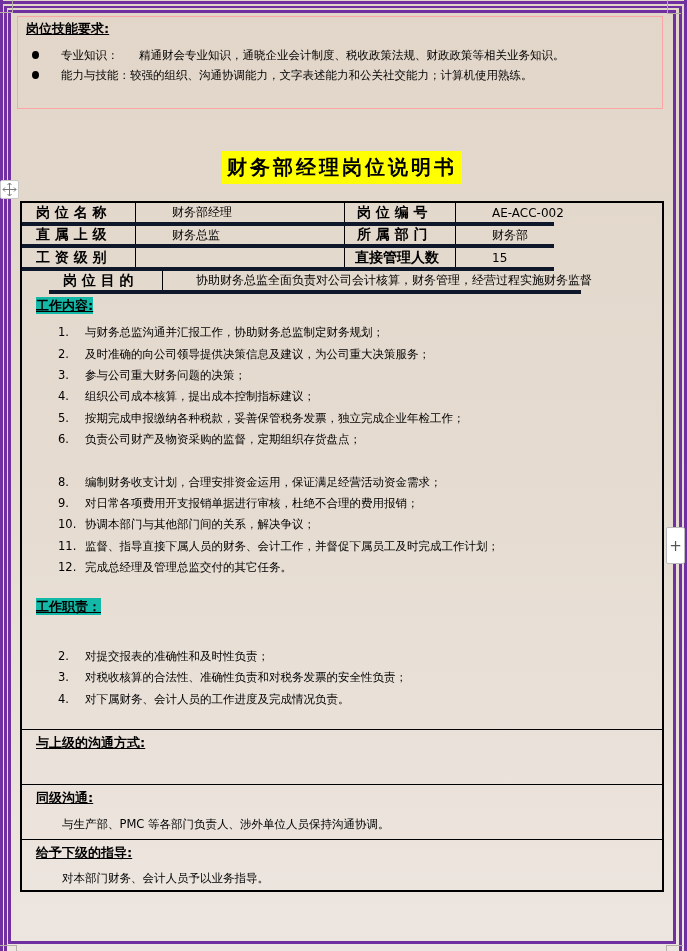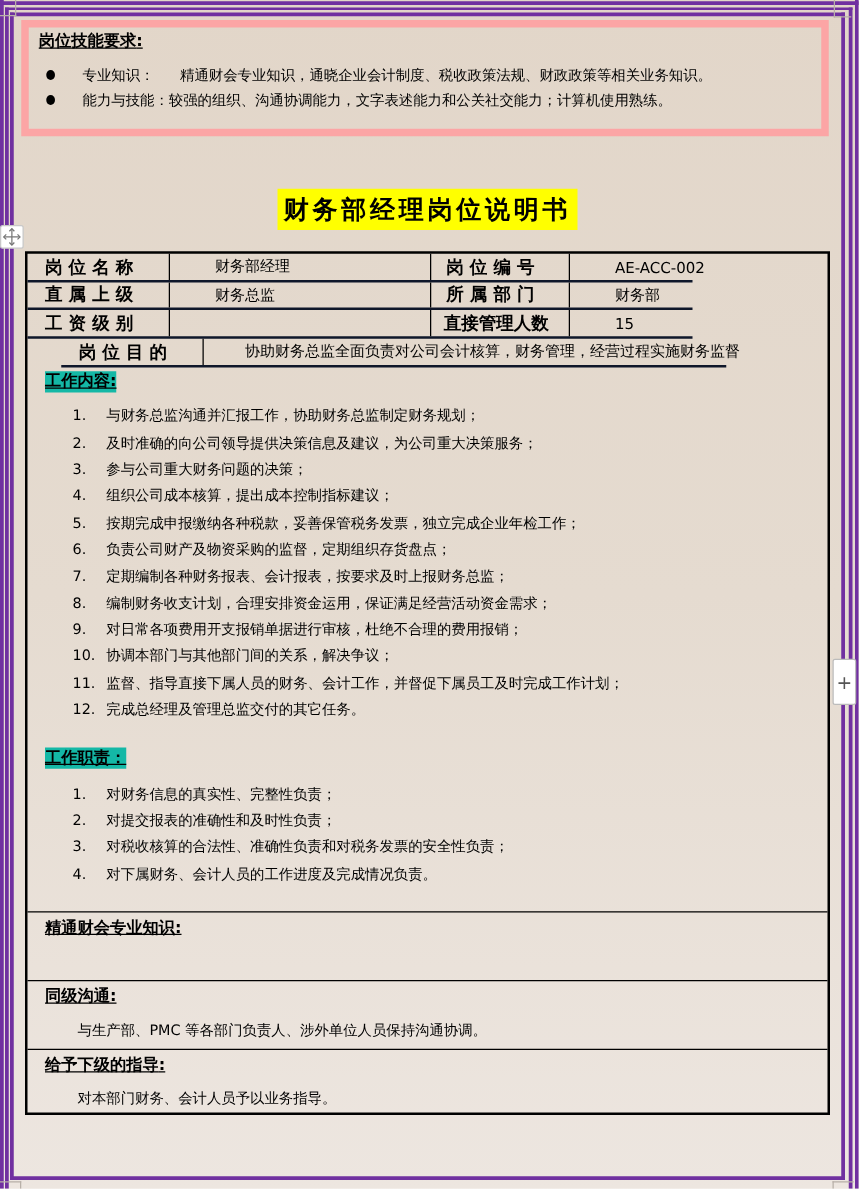--- a/index.html
+++ b/index.html
@@ -14,21 +14,21 @@
   .stripe { position: absolute; background: #7030a0; }
   .page-area {
     position: absolute; left: 0; top: 0; width: 687px; height: 951px;
   }
   .corner-mark {
     position: absolute; width: 14px; height: 14px; border-color: #b8b0a8; border-style: solid;
   }
   
   .skills-box {
     position: absolute; left: 17px; top: 16px; width: 646px; height: 93px;
-    border: 6px solid #fca5a5;
+    border: 1px solid #fca5a5;
   }
   .section-heading {
     font-weight: bold; font-size: 13px; text-decoration: underline;
     display: inline-block; line-height: 17px;
   }
   .section-heading .colon { text-decoration: none; }
   .skills-box .section-heading { position: absolute; left: 8px; top: 3px; }
   .bullet-row {
     position: absolute; left: 14px; font-size: 11.5px; line-height: 16px; white-space: nowrap;
   }
@@ -54,21 +54,21 @@
     background: #fff; border: 1px solid #bcbcbc; border-radius: 2px;
     display: flex; align-items: center; justify-content: center;
     font-size: 15px; color: #555; font-family: "DejaVu Sans", sans-serif;
   }
   
   .main-table {
     position: absolute; left: 20px; top: 201px; width: 644px; height: 691px;
     border: 2px solid #000;
   }
   .info-row {
-    position: absolute; left: 0; width: 532px; border-bottom: 2px solid #0f172a;
+    position: absolute; left: 0; width: 532px; border-bottom: 4px solid #0f172a;
   }
   .cell { position: absolute; top: 0; height: 100%; display: flex; align-items: center; white-space: nowrap; }
   .cell.label { font-weight: bold; font-size: 14px; }
   .cell.value { font-size: 12px; }
   .vline { position: absolute; top: 0; width: 1px; height: 100%; background: #000; }
   .content-section { position: absolute; left: 0; width: 640px; }
   .content-section.bordered { border-bottom: 1px solid #000; }
   .hl { background: #14b8a6; }
   .list-item {
     position: absolute; left: 36px; font-size: 11.5px; line-height: 16px; white-space: nowrap;
@@ -168,37 +168,35 @@
 
   <div class="content-section bordered" style="top:91px;height:436px;">
     <div class="section-heading hl" style="position:absolute;left:14px;top:3px;"><span>工作内容</span><span class="colon">:</span></div>
 
     <div class="list-item" style="top:30px;"><span class="list-num">1.</span><span>与财务总监沟通并汇报工作，协助财务总监制定财务规划；</span></div>
     <div class="list-item" style="top:52px;"><span class="list-num">2.</span><span>及时准确的向公司领导提供决策信息及建议，为公司重大决策服务；</span></div>
     <div class="list-item" style="top:73px;"><span class="list-num">3.</span><span>参与公司重大财务问题的决策；</span></div>
     <div class="list-item" style="top:94px;"><span class="list-num">4.</span><span>组织公司成本核算，提出成本控制指标建议；</span></div>
     <div class="list-item" style="top:116px;"><span class="list-num">5.</span><span>按期完成申报缴纳各种税款，妥善保管税务发票，独立完成企业年检工作；</span></div>
     <div class="list-item" style="top:137px;"><span class="list-num">6.</span><span>负责公司财产及物资采购的监督，定期组织存货盘点；</span></div>
-    <div class="list-item" style="top:159px;"><span class="list-num">7.</span><span>定期编制各种财务报表、会计报表，按要求及时上报财务总监；</span></div>
     <div class="list-item" style="top:180px;"><span class="list-num">8.</span><span>编制财务收支计划，合理安排资金运用，保证满足经营活动资金需求；</span></div>
     <div class="list-item" style="top:201px;"><span class="list-num">9.</span><span>对日常各项费用开支报销单据进行审核，杜绝不合理的费用报销；</span></div>
     <div class="list-item" style="top:222px;"><span class="list-num">10.</span><span>协调本部门与其他部门间的关系，解决争议；</span></div>
     <div class="list-item" style="top:244px;"><span class="list-num">11.</span><span>监督、指导直接下属人员的财务、会计工作，并督促下属员工及时完成工作计划；</span></div>
     <div class="list-item" style="top:265px;"><span class="list-num">12.</span><span>完成总经理及管理总监交付的其它任务。</span></div>
 
     <div class="section-heading hl" style="position:absolute;left:14px;top:304px;text-align:center;"><span>工作职责</span><span class="colon">：</span></div>
 
-    <div class="list-item" style="top:333px;"><span class="list-num">1.</span><span>对财务信息的真实性、完整性负责；</span></div>
     <div class="list-item" style="top:354px;"><span class="list-num">2.</span><span>对提交报表的准确性和及时性负责；</span></div>
     <div class="list-item" style="top:375px;"><span class="list-num">3.</span><span>对税收核算的合法性、准确性负责和对税务发票的安全性负责；</span></div>
     <div class="list-item" style="top:397px;"><span class="list-num">4.</span><span>对下属财务、会计人员的工作进度及完成情况负责。</span></div>
   </div>
 
   <div class="content-section bordered" style="top:527px;height:55px;">
-    <div class="section-heading" style="position:absolute;left:14px;top:4px;"><span>精通财会专业知识</span><span class="colon">:</span></div>
+    <div class="section-heading" style="position:absolute;left:14px;top:4px;"><span>与上级的沟通方式</span><span class="colon">:</span></div>
   </div>
 
   <div class="content-section" style="top:637px;height:50px;">
     <div class="section-heading" style="position:absolute;left:14px;top:4px;"><span>给予下级的指导</span><span class="colon">:</span></div>
     <div class="para" style="top:30px;">对本部门财务、会计人员予以业务指导。</div>
   </div>
 
   <div class="content-section bordered" style="top:582px;height:55px;">
     <div class="section-heading" style="position:absolute;left:14px;top:4px;"><span>同级沟通</span><span class="colon">:</span></div>
     <div class="para" style="top:31px;">与生产部、PMC 等各部门负责人、涉外单位人员保持沟通协调。</div>

